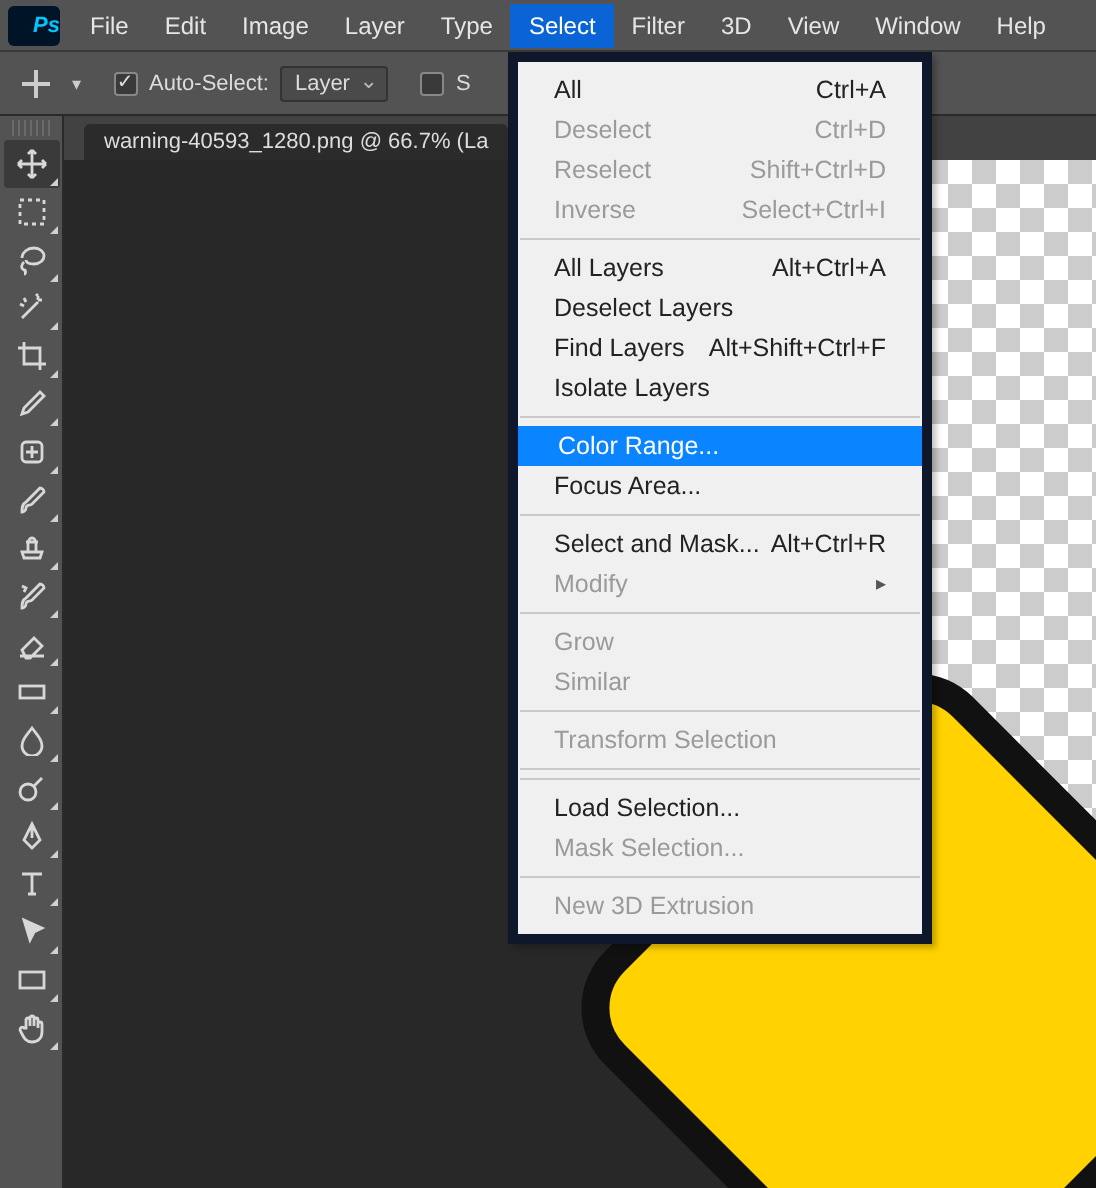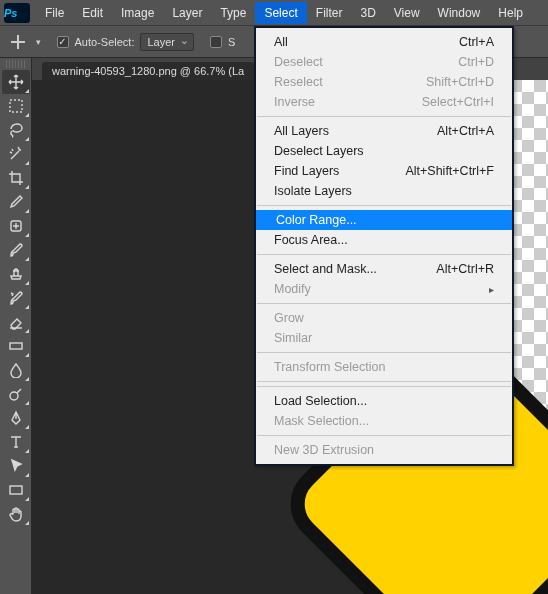--- a/index.html
+++ b/index.html
@@ -1,20 +1,20 @@
 <!DOCTYPE html>
 <html><head>
 <meta charset="utf-8">
 <style>
 * { margin:0; padding:0; box-sizing:border-box; font-family:"Segoe UI",Tahoma,sans-serif; -webkit-font-smoothing:antialiased; }
 body { width:548px; height:594px; background:#535353; overflow:hidden; position:relative; }
 
 
 .menubar { height:26px; background:#535353; display:flex; align-items:center; padding:0 4px; border-bottom:1px solid #383838; }
-.ps-logo { width:26px; height:20px; background:#001428; border-radius:3px; display:flex; align-items:center; justify-content:flex-start; margin-right:6px; }
+.ps-logo { width:26px; height:20px; background:#001428; border-radius:3px; display:flex; align-items:center; justify-content:flex-end; margin-right:6px; }
 .ps-logo span { color:#00c8ff; font-weight:bold; font-size:11px; font-style:italic; }
 .menubar-item { color:#e6e6e6; font-size:12px; padding:4px 9px; cursor:pointer; }
 .menubar-item.open { background:#0a64d6; color:#fff; }
 
 
 .optionsbar { height:32px; background:#535353; display:flex; align-items:center; padding:0 8px; gap:6px; border-bottom:1px solid #2a2a2a; }
 .move-icon { width:20px; height:20px; display:flex; align-items:center; justify-content:center; position:relative; }
 .move-cross { position:relative; width:14px; height:14px; }
 .move-cross::before,.move-cross::after{content:"";position:absolute;background:#ccc;}
 .move-cross::before{left:6px;top:0;width:2px;height:14px;}
@@ -39,21 +39,21 @@
 .doctab { background:#2b2b2b; color:#ddd; font-size:11px; padding:3px 10px; border-radius:3px 3px 0 0; }
 .canvas { position:absolute; left:32px; top:80px; right:0; bottom:0; background:#282828; overflow:hidden; }
 .checker { position:absolute; right:0; top:0; bottom:0; width:170px;
   background:
     conic-gradient(#ccc 0 25%,#fff 0 50%,#ccc 0 75%,#fff 0) 0 0/24px 24px;
 }
 .yellow-shape { position:absolute; right:-40px; bottom:-40px; width:260px; height:260px; background:#ffd200; border:14px solid #111; border-radius:40px; transform:rotate(45deg); }
 .yellow-shape::after{content:"";position:absolute;inset:18px;border-radius:26px;}
 
 
-.menu-panel { position:absolute; left:254px; top:26px; width:260px; background:#f0f0f0; border:2px solid #0f172a; box-shadow:2px 2px 3px rgba(0,0,0,.25); font-size:12.5px; color:#222; padding:4px 0; }
+.menu-panel { position:absolute; left:254px; top:26px; width:212px; background:#f0f0f0; border:5px solid #0f172a; box-shadow:2px 2px 3px rgba(0,0,0,.25); font-size:12.5px; color:#222; padding:4px 0; }
 .menu-row { display:flex; justify-content:space-between; align-items:center; padding:3px 18px; white-space:nowrap; }
 .menu-row .sub-arrow { font-size:10px; color:#555; margin-left:auto; padding-left:10px;}
 .menu-row.highlight { background:#0a84ff; color:#fff;padding-left:20px; }
 .menu-row.disabled { color:#9a9a9a; }
 .menu-sep { height:1px; background:#c8c8c8; margin:4px 1px; }
 </style>
 </head>
 <body>
 
 <div class="menubar">

